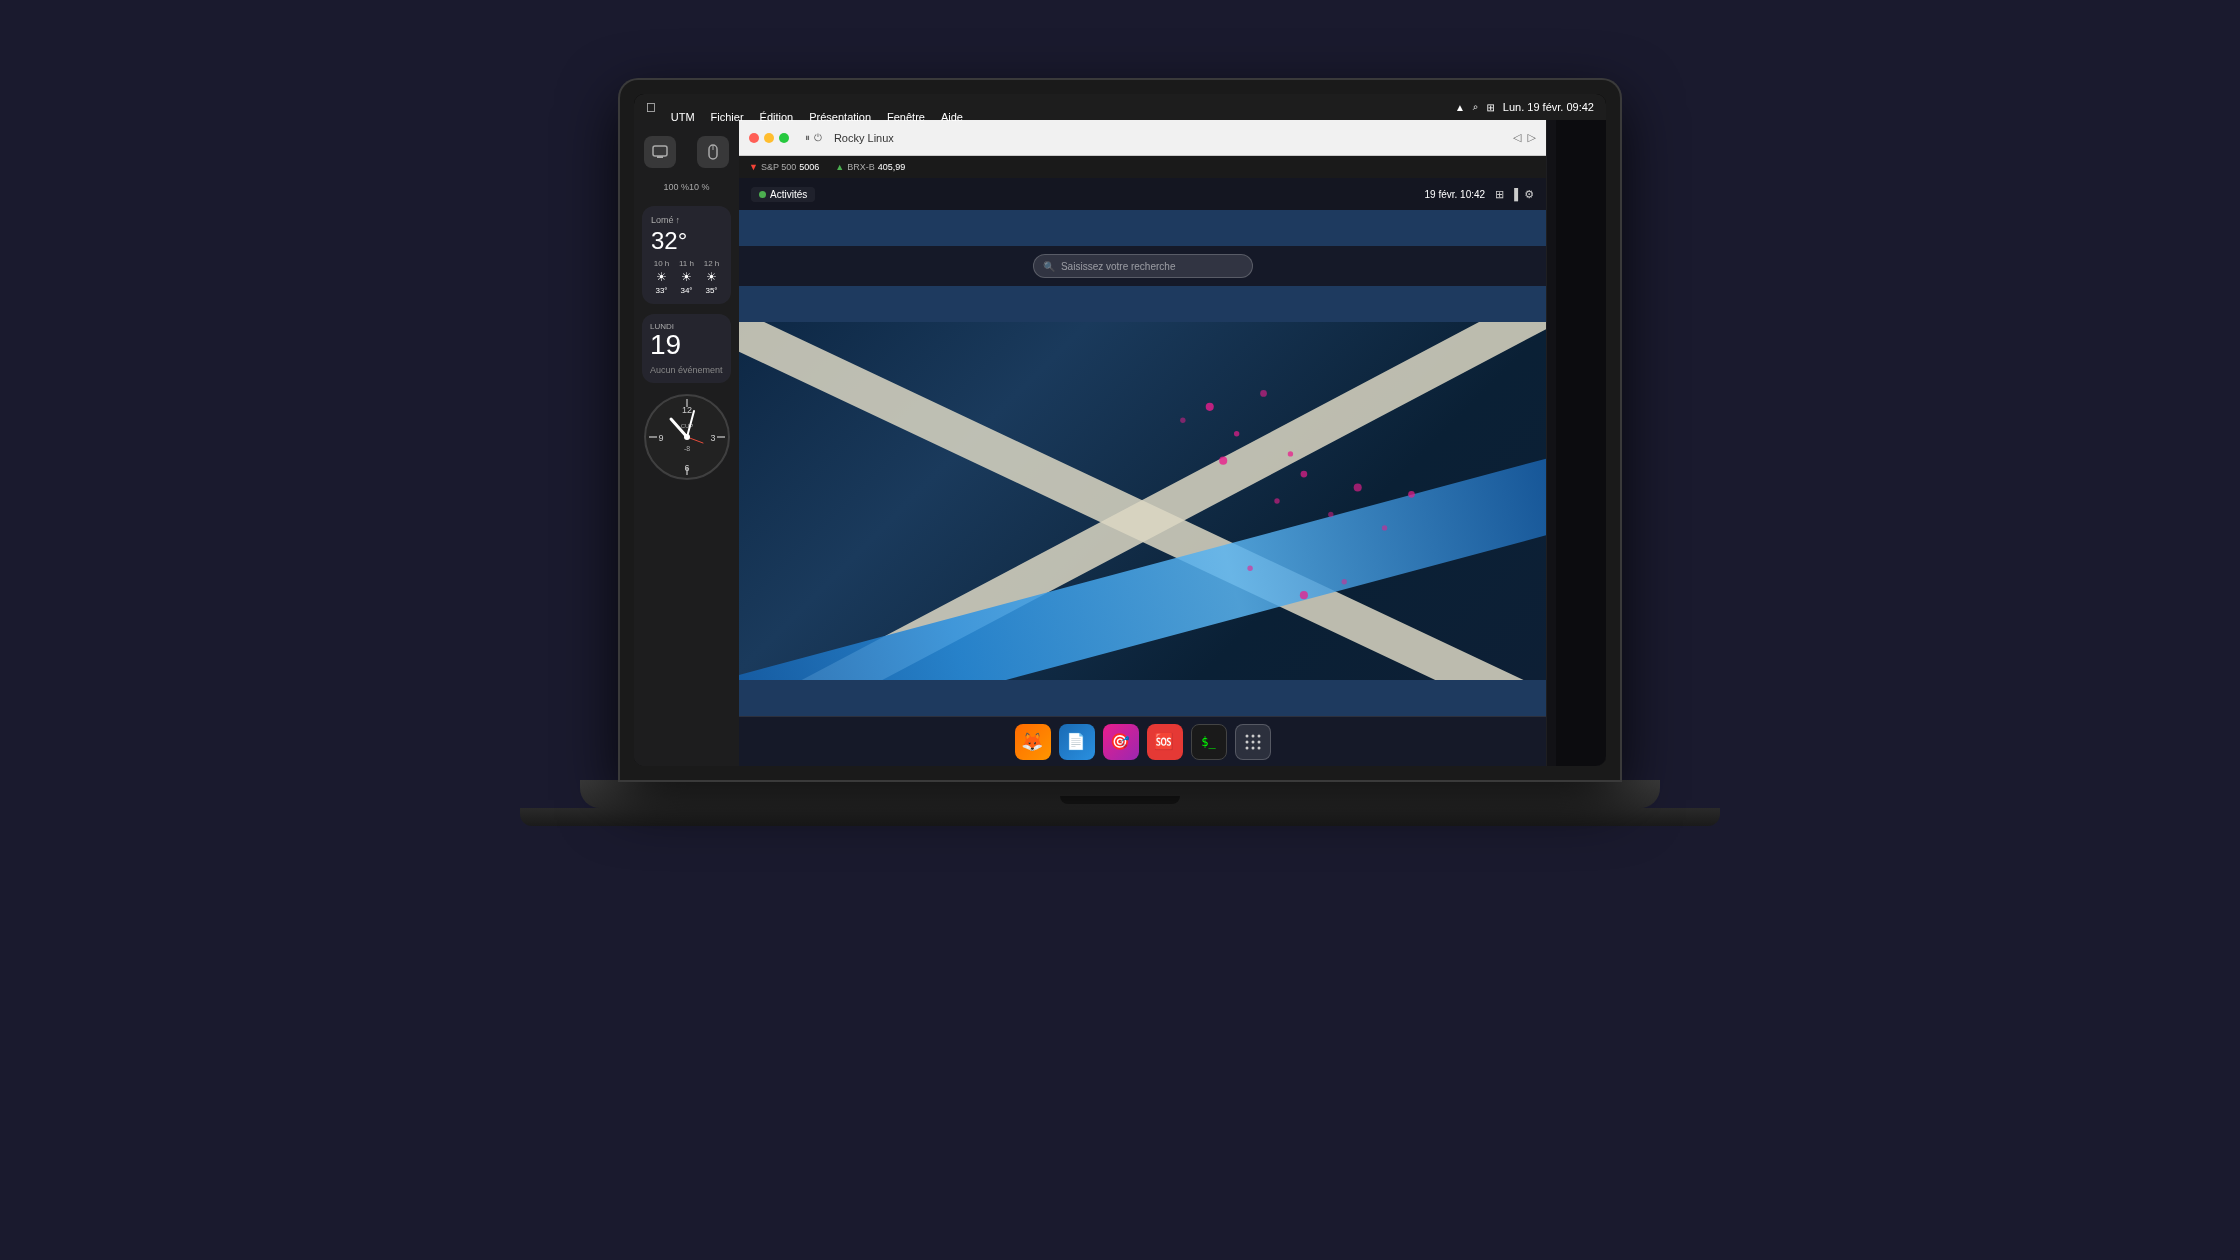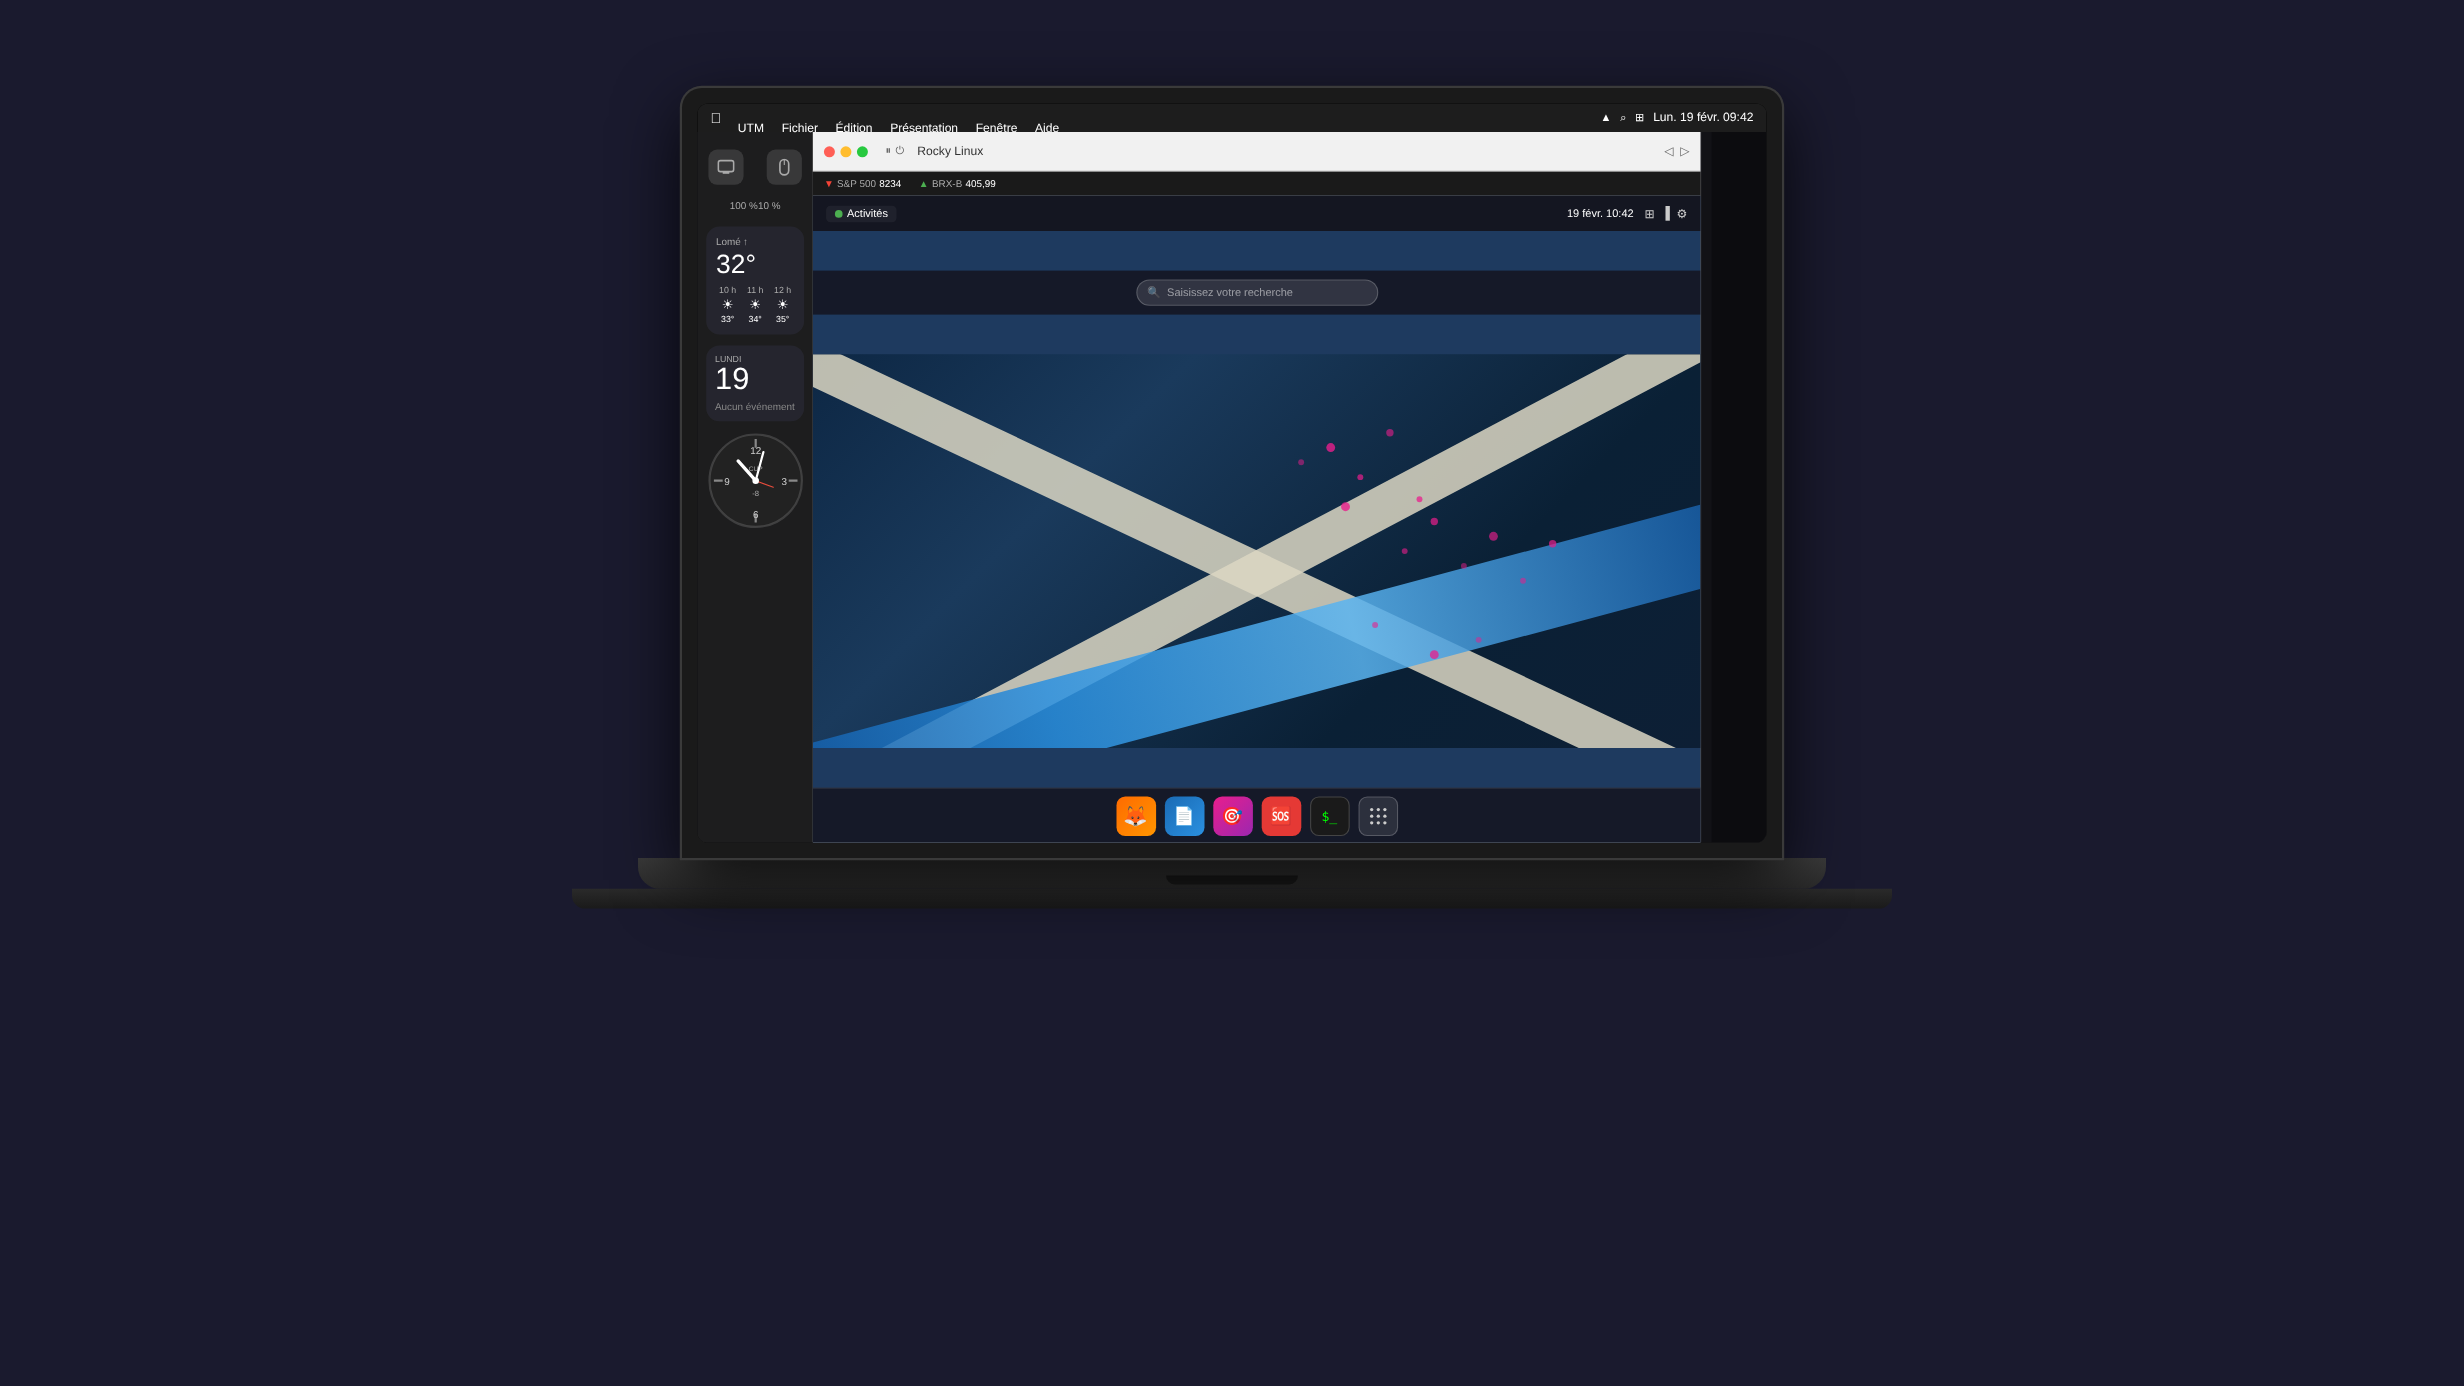--- a/index.html
+++ b/index.html
@@ -566,21 +566,21 @@
             <div style="display:flex; gap:6px; color:#666; font-size:11px;">
               <span>◁</span>
               <span>▷</span>
             </div>
           </div>
 
           <div class="utm-ticker">
             <div class="ticker-item">
               <span style="color:#f44336;">▼</span>
               <span>S&amp;P 500</span>
-              <span class="ticker-value">8234</span>
+              <span class="ticker-value">5006</span>
             </div>
             <div class="ticker-item">
               <span class="ticker-up">▲</span>
               <span>BRX-B</span>
               <span class="ticker-value">405,99</span>
             </div>
           </div>
 
           <div class="vm-area">
 

